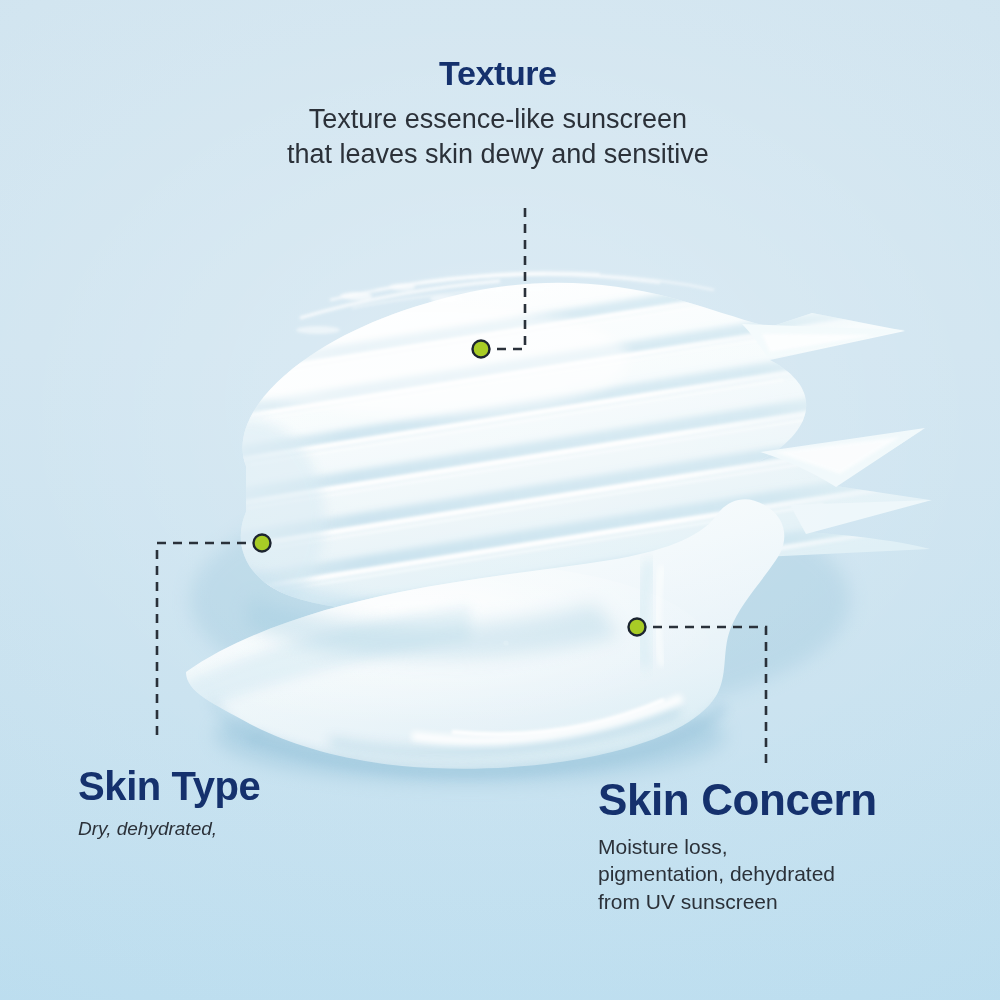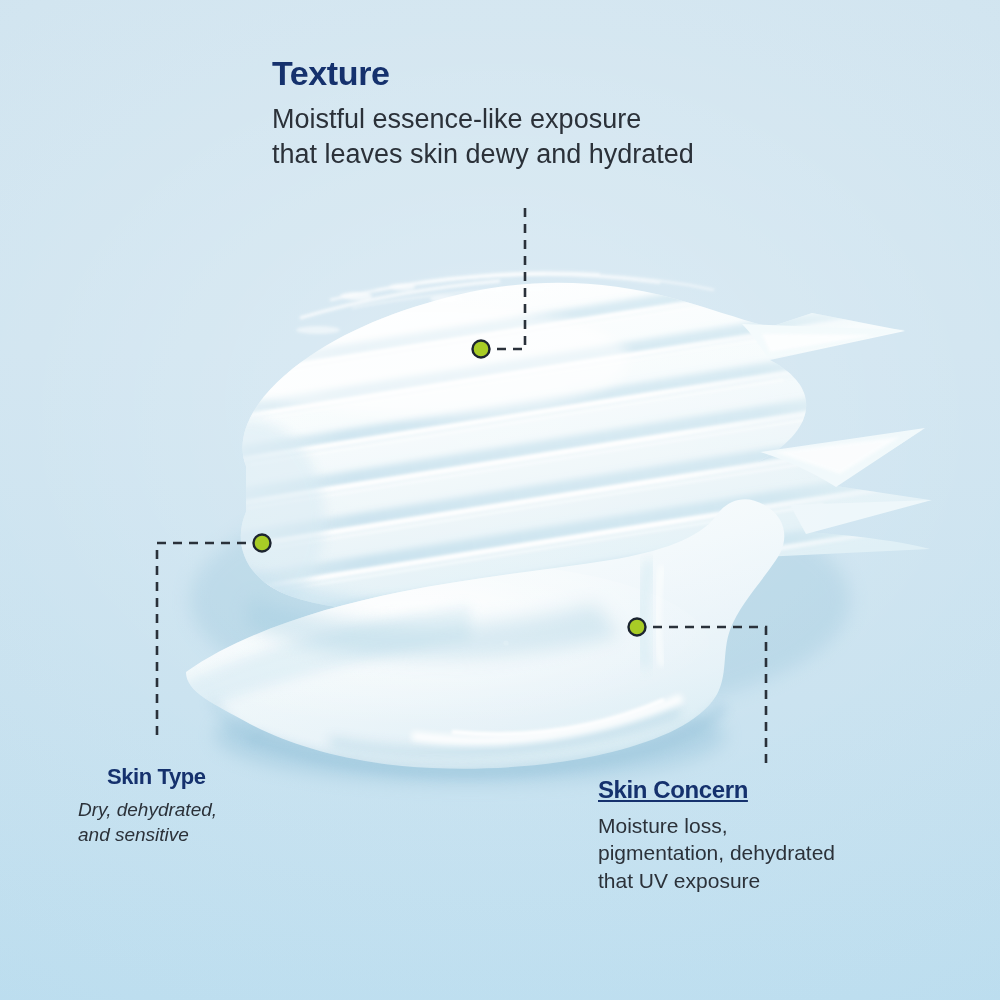--- a/index.html
+++ b/index.html
@@ -33,30 +33,30 @@
     margin:0 0 10px 0;
     white-space:nowrap;
   }
   .body-line{
     color:#2b3139;
     line-height:1.30;
     white-space:nowrap;
     margin:0;
   }
 
-  #block-texture{left:272px;top:56px;}
+  #block-texture{left:287px;top:56px;text-align:center;}
   #block-texture .heading{font-size:34px;}
   #block-texture .body-line{font-size:27px;}
 
   #block-skintype{left:78px;top:765px;}
-  #block-skintype .heading{font-size:22px;margin-left:29px;}
+  #block-skintype .heading{font-size:40px;}
   #block-skintype .body-line{font-size:19px;font-style:italic;}
 
   #block-skinconcern{left:598px;top:777px;}
-  #block-skinconcern .heading{font-size:24px;text-decoration:underline;}
+  #block-skinconcern .heading{font-size:44px;}
   #block-skinconcern .body-line{font-size:21px;}
 
   
   #callouts{position:absolute;left:0;top:0;width:1000px;height:1000px;}
 </style>
 </head>
 <body>
 
 <div id="stage">
 
@@ -280,30 +280,29 @@
       <path d="M637,627 L766,627 L766,766" fill="none" stroke="#2a313a" stroke-width="2.6" stroke-dasharray="9 7" stroke-linecap="butt"></path>
     </g>
 
     <circle cx="481" cy="349" r="8.5" fill="#a8cc26" stroke="#1c2430" stroke-width="2.4"></circle>
     <circle cx="262" cy="543" r="8.5" fill="#a8cc26" stroke="#1c2430" stroke-width="2.4"></circle>
     <circle cx="637" cy="627" r="8.5" fill="#a8cc26" stroke="#1c2430" stroke-width="2.4"></circle>
   </svg>
 
   <div class="block" id="block-texture">
     <div class="heading">Texture</div>
-    <div class="body-line">Moistful essence-like exposure</div>
-    <div class="body-line">that leaves skin dewy and hydrated</div>
+    <div class="body-line">Texture essence-like sunscreen</div>
+    <div class="body-line">that leaves skin dewy and sensitive</div>
   </div>
 
   <div class="block" id="block-skintype">
     <div class="heading">Skin Type</div>
     <div class="body-line">Dry, dehydrated,</div>
-    <div class="body-line">and sensitive</div>
   </div>
 
   <div class="block" id="block-skinconcern">
     <div class="heading">Skin Concern</div>
     <div class="body-line">Moisture loss,</div>
     <div class="body-line">pigmentation, dehydrated</div>
-    <div class="body-line">that UV exposure</div>
+    <div class="body-line">from UV sunscreen</div>
   </div>
 
 </div>
 
 </body></html>

